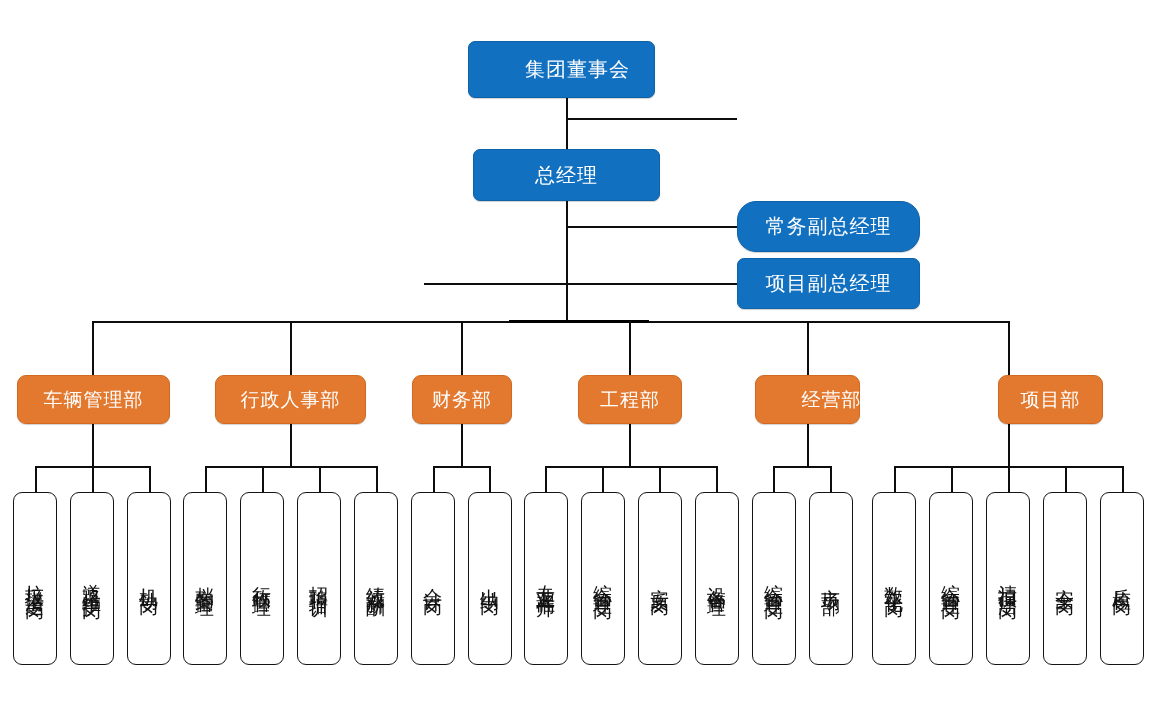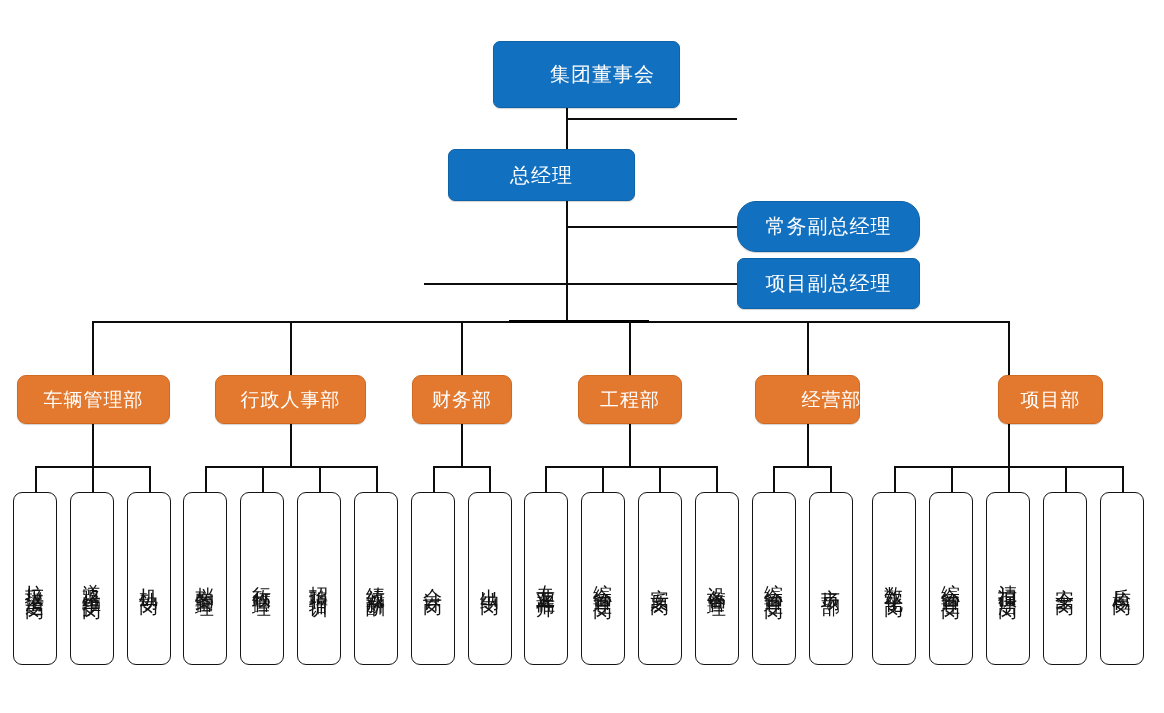--- a/index.html
+++ b/index.html
@@ -136,24 +136,24 @@
   <div class="ln v" style="left:830px; top:466px; height:26px;"></div>
 
   <div class="ln v" style="left:1008px; top:424px; height:42px;"></div>
   <div class="ln h" style="left:894px; top:466px; width:229px;"></div>
   <div class="ln v" style="left:894px;  top:466px; height:26px;"></div>
   <div class="ln v" style="left:951px;  top:466px; height:26px;"></div>
   <div class="ln v" style="left:1008px; top:466px; height:26px;"></div>
   <div class="ln v" style="left:1065px; top:466px; height:26px;"></div>
   <div class="ln v" style="left:1122px; top:466px; height:26px;"></div>
 
-  <div class="node blue" style="left:493px; top:41px; width:187px; height:67px;padding-left:32px;">集团董事会</div>
-
-
-  <div class="node blue" style="left:448px; top:149px; width:187px; height:52px;">总经理</div>
+  <div class="node blue" style="left:468px; top:41px; width:187px; height:57px;padding-left:32px;">集团董事会</div>
+
+
+  <div class="node blue" style="left:473px; top:149px; width:187px; height:52px;">总经理</div>
 
   <div class="node blue" style="left:737px; top:201px; width:183px; height:51px;border-radius:19px;">常务副总经理</div>
 
   <div class="node blue" style="left:737px; top:258px; width:183px; height:51px;">项目副总经理</div>
 
 
   <div class="node orange" style="left:17px; top:375px; width:153px; height:49px;">车辆管理部</div>
 
   <div class="node orange" style="left:215px; top:375px; width:151px; height:49px;">行政人事部</div>
 

